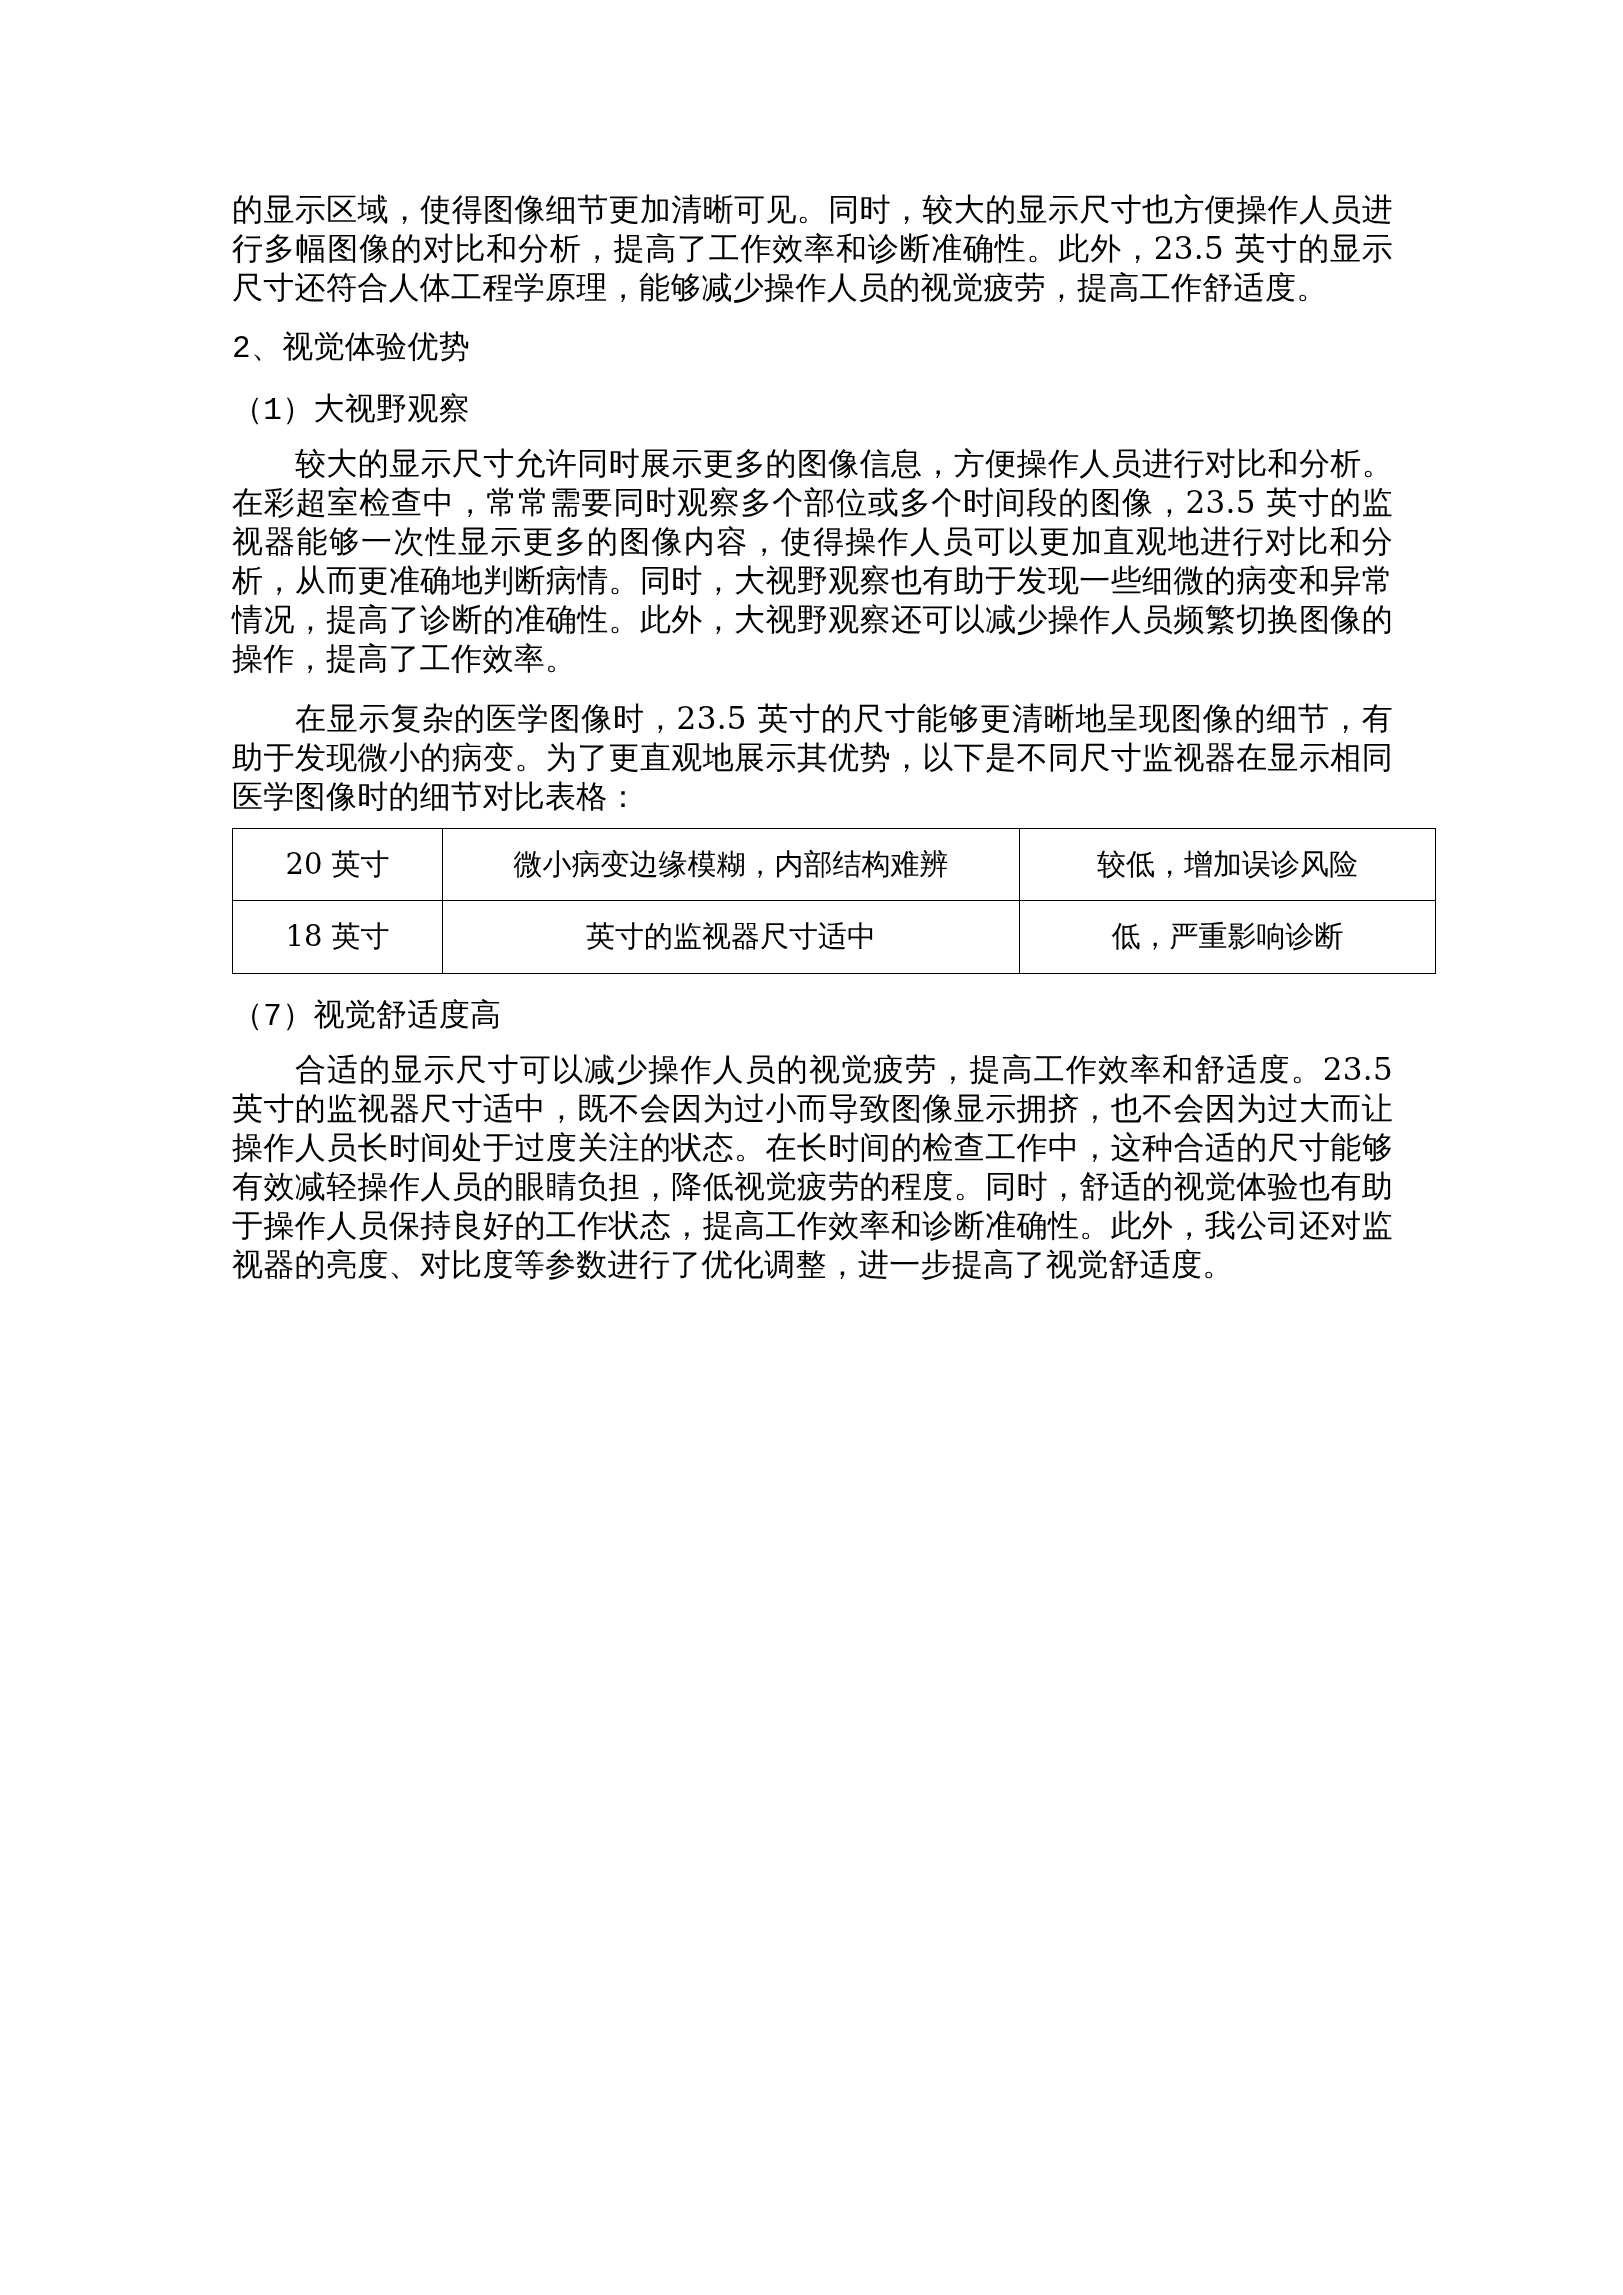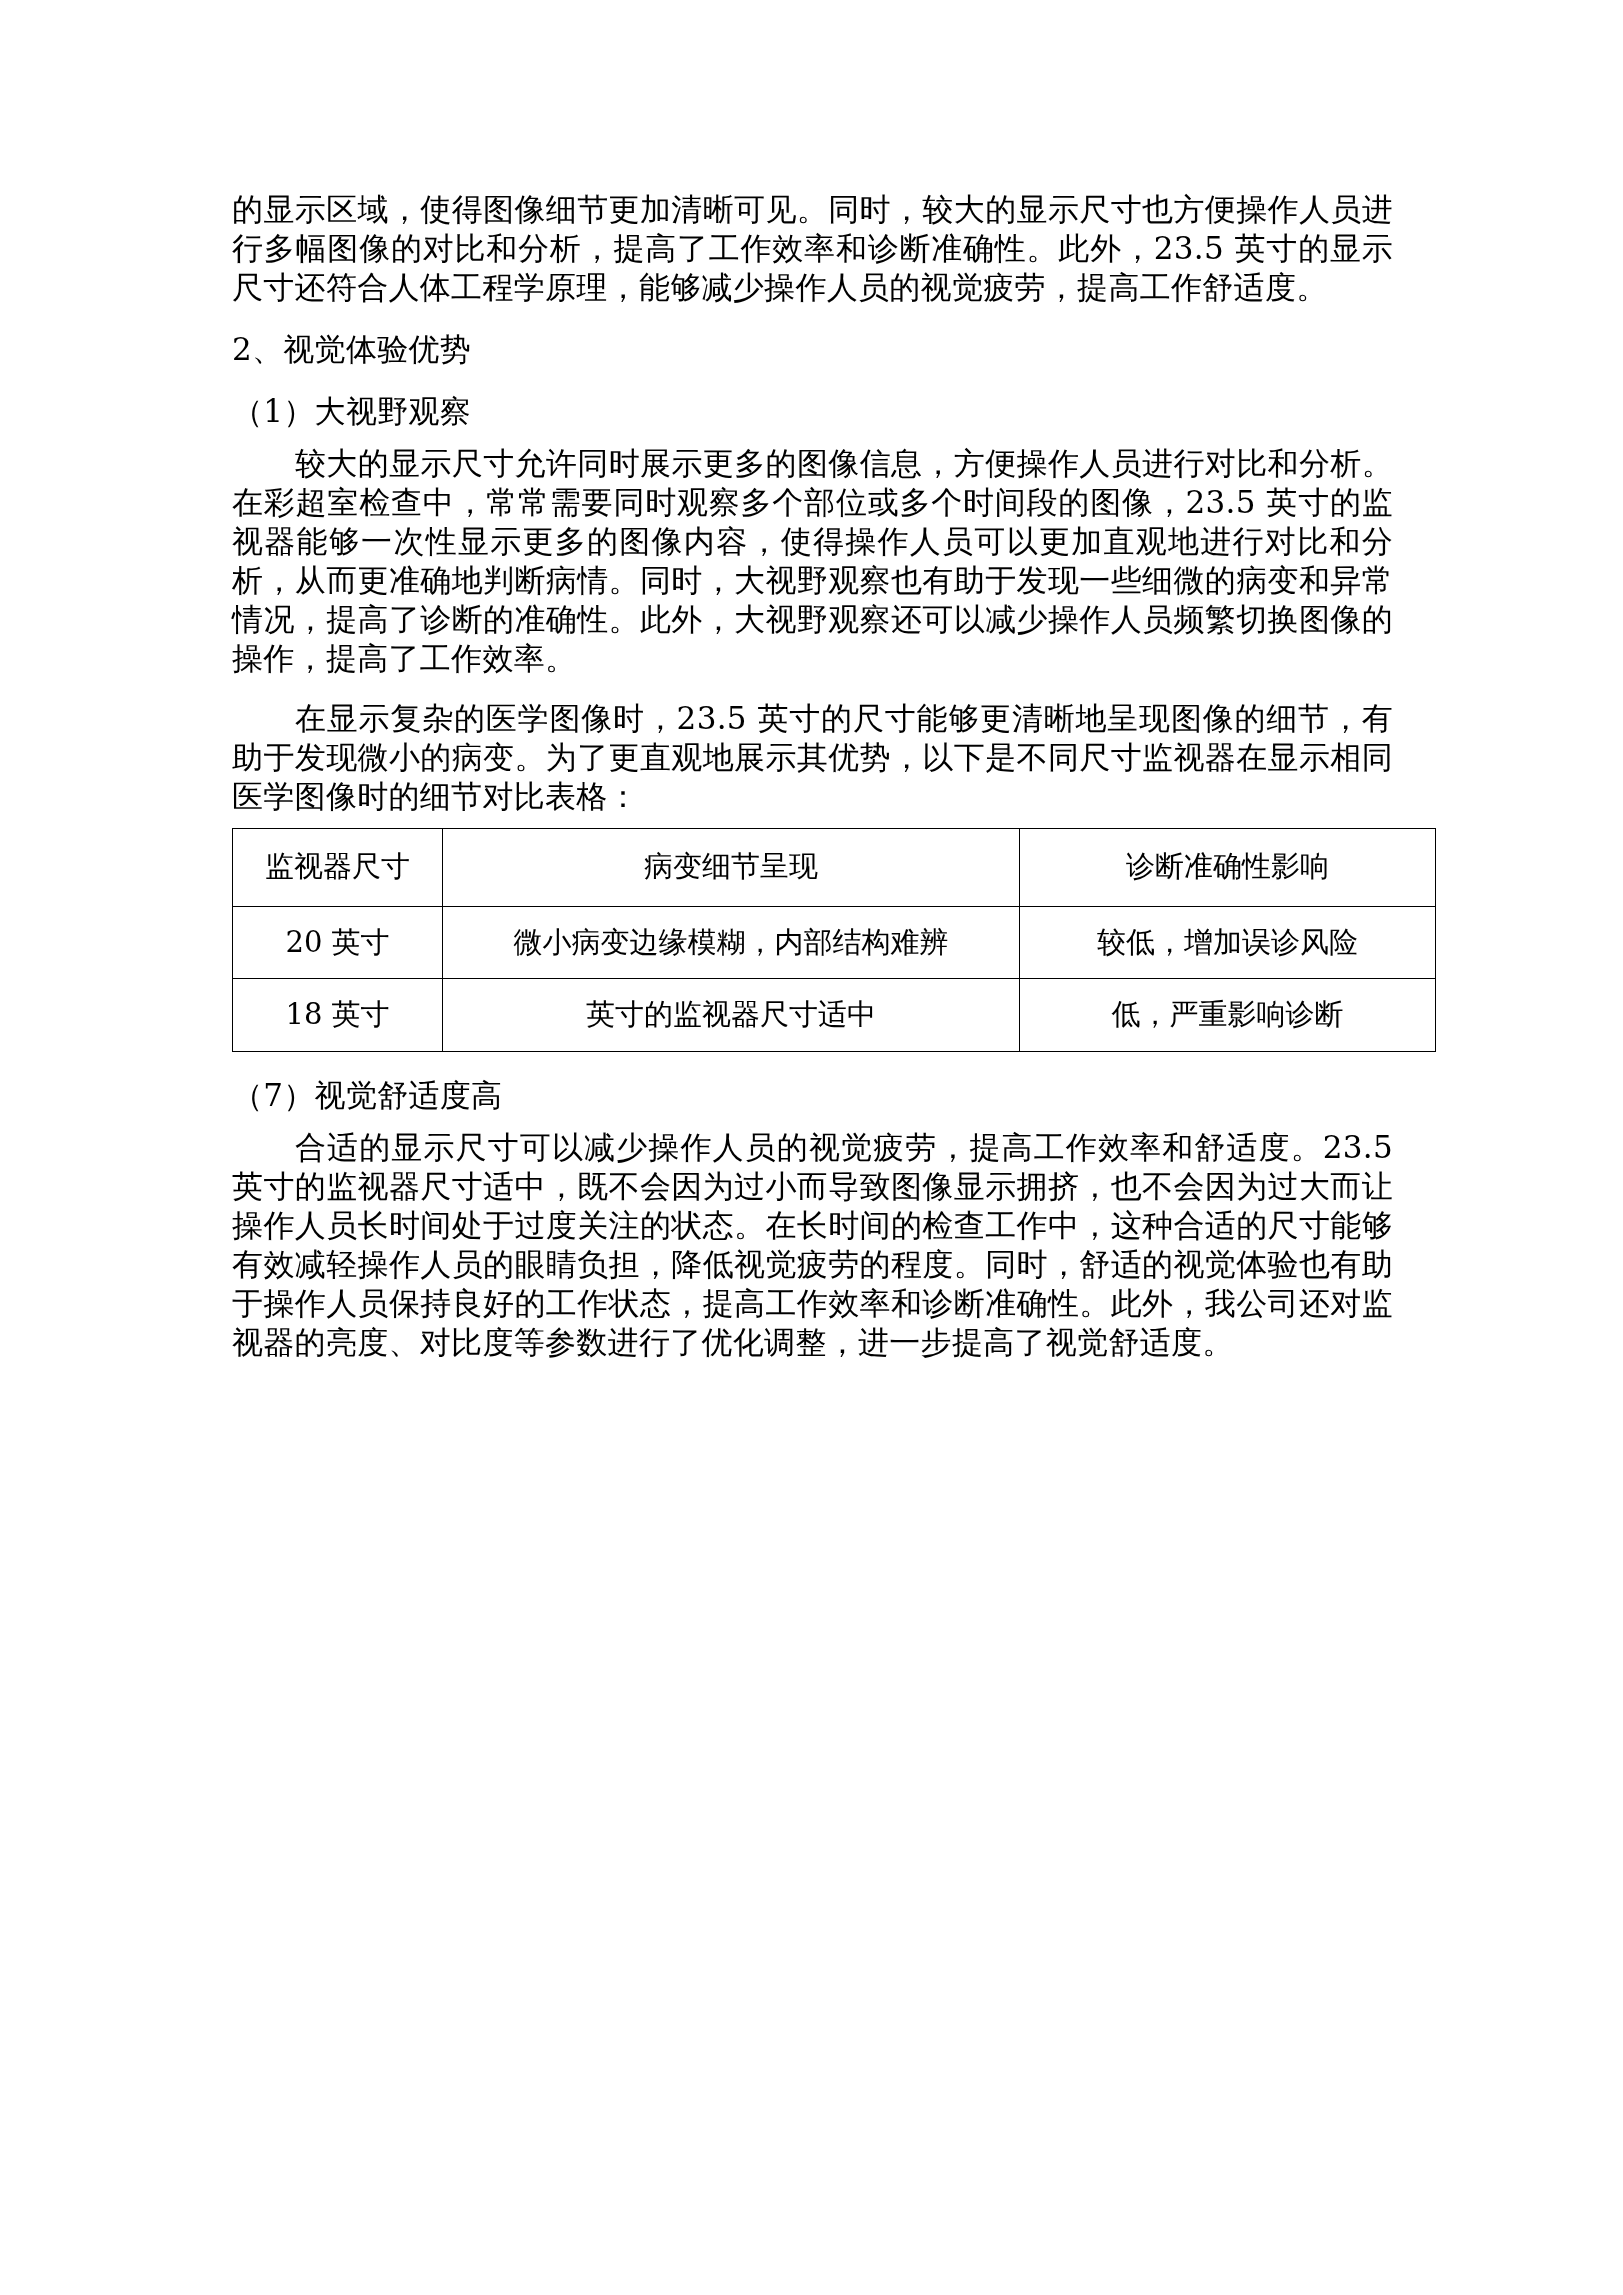--- a/index.html
+++ b/index.html
@@ -32,20 +32,21 @@
   }
   p.indent {
     text-indent: 63px;
   }
   p.heading {
     margin: 0 0 2.6px 0;
     font-size: 31px;
     line-height: 60px;
     text-align: left;
     letter-spacing: 0.3px;
+    font-family: Liberation Mono, monospace;
   }
   .spacer-sm { height: 7.9px; }
   .spacer-md { height: 17px; }
 
   table.cmp {
     border-collapse: collapse;
     width: 1161px;
     margin: 11.8px 0 13px 0;
     table-layout: fixed;
   }
@@ -79,25 +80,20 @@
 
     <p class="para indent">较大的显示尺寸允许同时展示更多的图像信息，方便操作人员进行对比和分析。在彩超室检查中，常常需要同时观察多个部位或多个时间段的图像，23.5 英寸的监视器能够一次性显示更多的图像内容，使得操作人员可以更加直观地进行对比和分析，从而更准确地判断病情。同时，大视野观察也有助于发现一些细微的病变和异常情况，提高了诊断的准确性。此外，大视野观察还可以减少操作人员频繁切换图像的操作，提高了工作效率。</p>
 
     <div class="spacer-md"></div>
 
 
     <p class="para indent">在显示复杂的医学图像时，23.5 英寸的尺寸能够更清晰地呈现图像的细节，有助于发现微小的病变。为了更直观地展示其优势，以下是不同尺寸监视器在显示相同医学图像时的细节对比表格：</p>
 
     <table class="cmp">
       <tbody>
-        <tr class="hdr">
-          <td class="c1">监视器尺寸</td>
-          <td class="c2">病变细节呈现</td>
-          <td class="c3">诊断准确性影响</td>
-        </tr>
         <tr>
           <td class="c1">20 英寸</td>
           <td class="c2">微小病变边缘模糊，内部结构难辨</td>
           <td class="c3">较低，增加误诊风险</td>
         </tr>
         <tr>
           <td class="c1">18 英寸</td>
           <td class="c2">英寸的监视器尺寸适中</td>
           <td class="c3">低，严重影响诊断</td>
         </tr>

